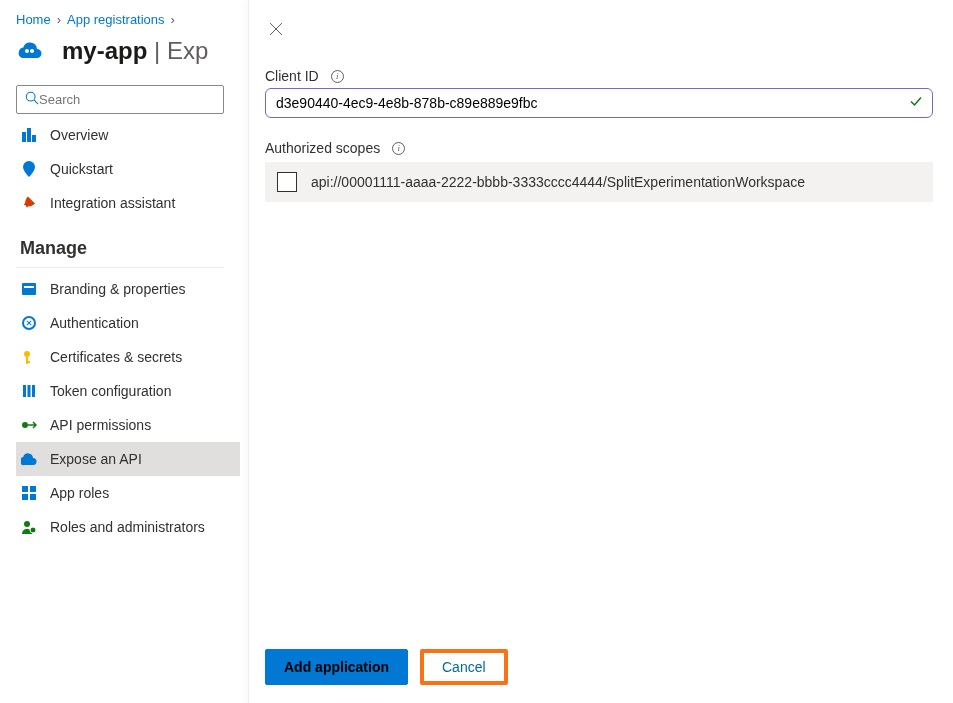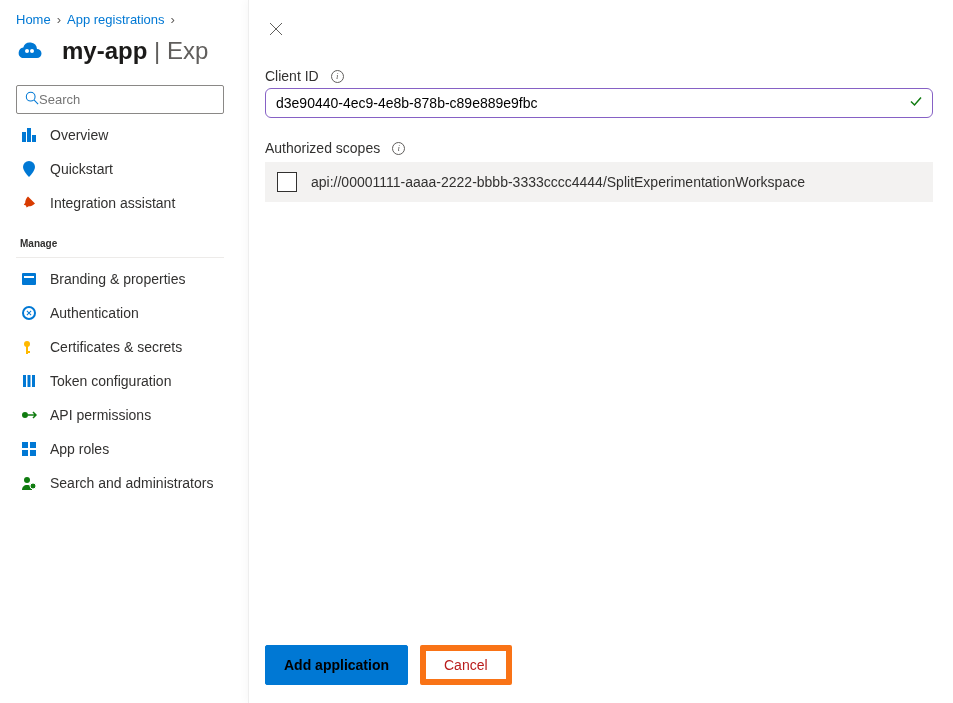--- a/index.html
+++ b/index.html
@@ -75,21 +75,21 @@
       color: #323130;
     }
     .nav-item.selected { background: #e1dfdd; }
     .nav-item .nav-icon {
       width: 18px; height: 18px;
       display: flex; align-items: center; justify-content: center;
       flex-shrink: 0;
     }
     .section-header {
       font-weight: 600;
-      font-size: 10px;
+      font-size: 18px;
       padding: 18px 0 8px 4px;
       border-bottom: 1px solid #edebe9;
       margin-bottom: 4px;
       margin-right: 16px;
     }
     .right-panel {
       position: absolute;
       left: 248px;
       top: 0;
       right: 0;
@@ -189,22 +189,22 @@
       font-family: inherit;
     }
     .btn-primary {
       background: #0078d4;
       color: #000000;
       border: 1px solid #0078d4;
       font-weight: 600;
     }
     .btn-secondary {
       background: #fff;
-      color: #b91c1c;
-      border: 6px solid #f97316;
+      color: #0369a1;
+      border: 4px solid #f97316;
     }
   </style>
 </head>
 <body>
 
 <div class="left-panel">
   <nav class="breadcrumb">
     <a>Home</a>
     <span class="sep">›</span>
     <a>App registrations</a>
@@ -307,40 +307,48 @@
     </li>
     <li class="nav-item">
       <span class="nav-icon">
           <svg width="16" height="16">
             <circle cx="4" cy="8" r="3" fill="#107c10"></circle>
             <path d="M7 8h7M12 5l3 3-3 3" stroke="#107c10" stroke-width="1.5" fill="none"></path>
           </svg>
         </span>
       <span>API permissions</span>
     </li>
+    <li class="nav-item selected">
+      <span class="nav-icon">
+          <svg width="16" height="16">
+            <path fill="#0078d4" d="M12 7a5 5 0 00-9.8-1A4 4 0 004 14h8a3.5 3.5 0 000-7z"></path>
+          </svg>
+        </span>
+      <span>Expose an API</span>
+    </li>
     <li class="nav-item">
       <span class="nav-icon">
           <svg width="16" height="16">
             <rect x="1" y="1" width="6" height="6" fill="#0078d4"></rect>
             <rect x="9" y="1" width="6" height="6" fill="#0078d4"></rect>
             <rect x="1" y="9" width="6" height="6" fill="#0078d4"></rect>
             <rect x="9" y="9" width="6" height="6" fill="#0078d4"></rect>
           </svg>
         </span>
       <span>App roles</span>
     </li>
     <li class="nav-item">
       <span class="nav-icon">
           <svg width="16" height="16">
             <circle cx="6" cy="5" r="3" fill="#107c10"></circle>
             <path d="M1 15c0-3 2-5 5-5s5 2 5 5z" fill="#107c10"></path>
             <circle cx="12" cy="11" r="3" fill="#107c10" stroke="#fff"></circle>
           </svg>
         </span>
-      <span>Search and administrators</span>
+      <span>Roles and administrators</span>
     </li>
   </ul>
 </div>
 
 <div class="right-panel">
   <div class="panel-header">
     <button class="close-btn">
       <span>
         <svg width="14" height="14" viewBox="0 0 14 14">
             <line x1="1" y1="1" x2="13" y2="13" stroke="#605e5c" stroke-width="1"></line>

